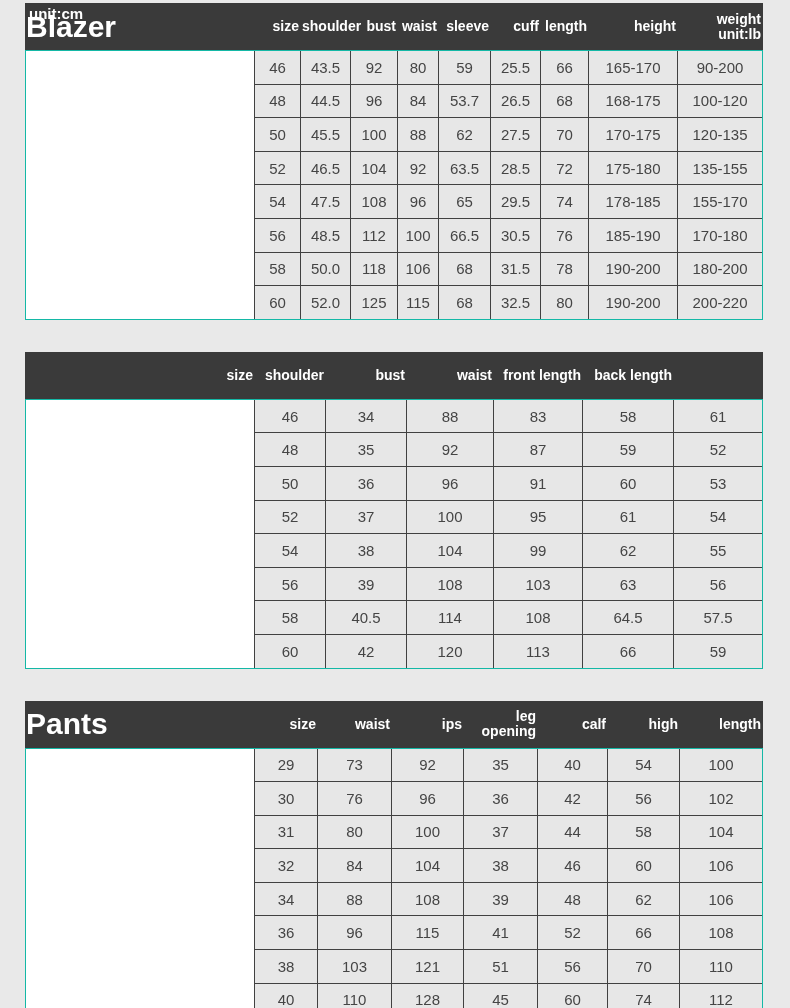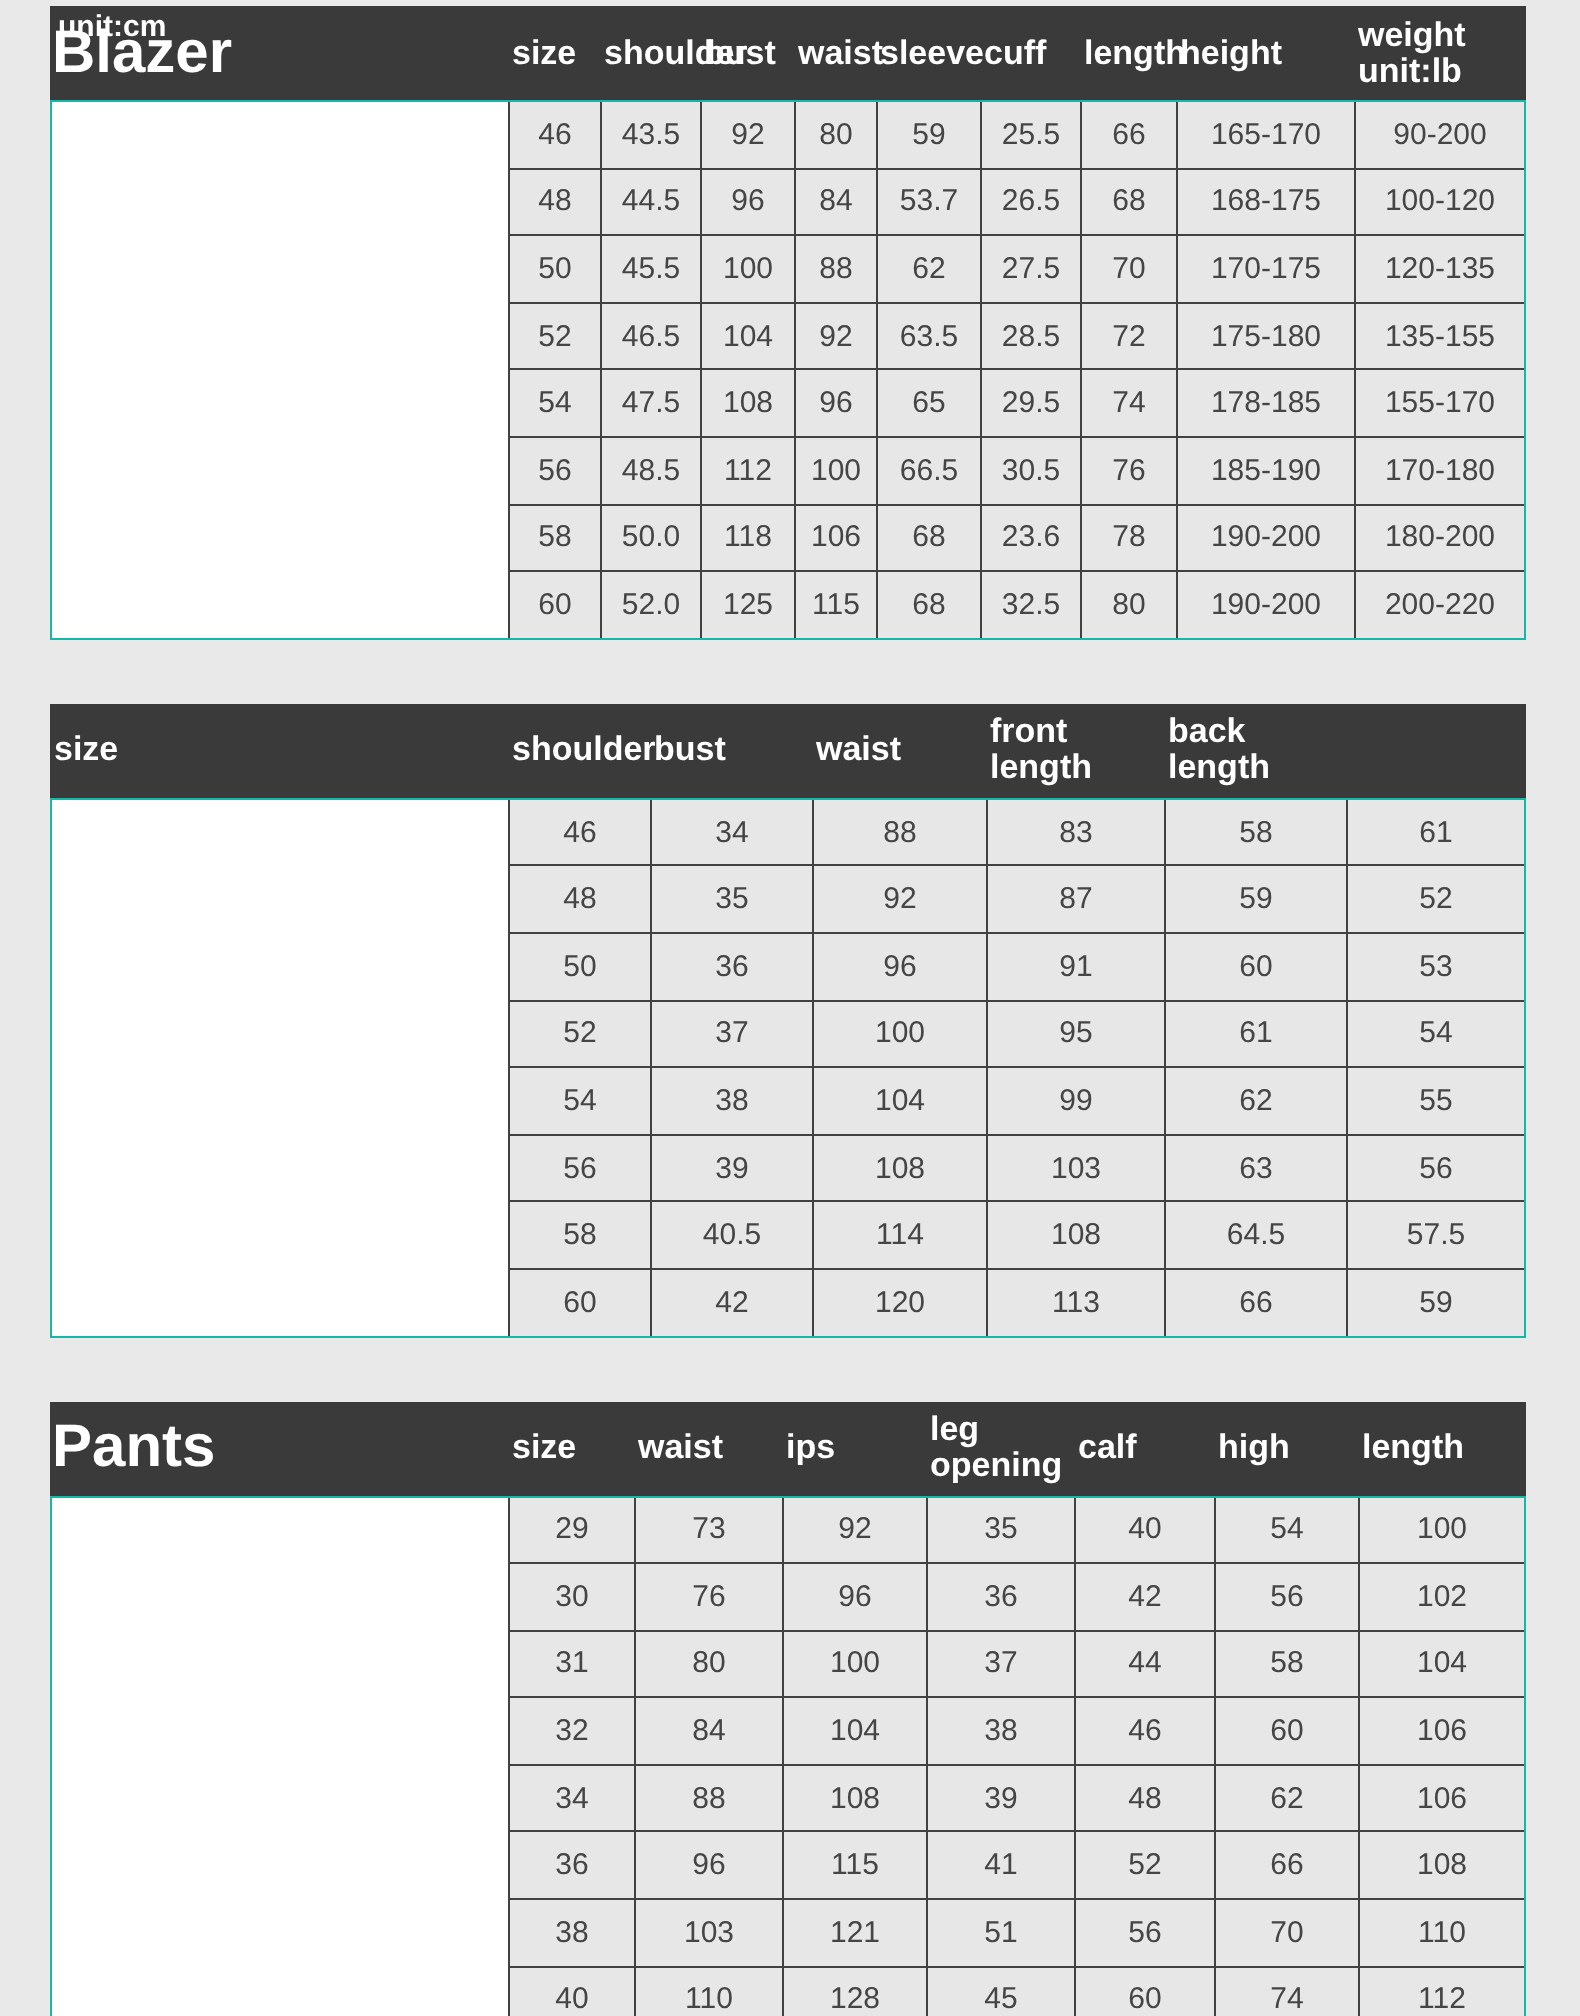--- a/index.html
+++ b/index.html
@@ -43,23 +43,23 @@
     justify-content: flex-start;
     height: 100%;
   }
   .table-title {
     color: #ffffff;
     font-size: 30px;
     font-weight: bold;
   }
   .col-head {
     color: #ffffff;
-    font-size: 17px;
+    font-size: 14px;
     font-weight: bold;
-    text-align: left;
+    text-align: right;
     line-height: 1.05;
     padding: 0 1px;
   }
   
   .tbody {
     display: grid;
     gap: 1px;
     background: #414141;
     border: 1px solid #14b8a6;
     grid-template-rows: repeat(8, 32.6px);
@@ -164,21 +164,21 @@
         <div class="cell">66.5</div>
         <div class="cell">30.5</div>
         <div class="cell">76</div>
         <div class="cell">185-190</div>
         <div class="cell">170-180</div>
         <div class="cell">58</div>
         <div class="cell">50.0</div>
         <div class="cell">118</div>
         <div class="cell">106</div>
         <div class="cell">68</div>
-        <div class="cell">23.6</div>
+        <div class="cell">31.5</div>
         <div class="cell">78</div>
         <div class="cell">190-200</div>
         <div class="cell">180-200</div>
         <div class="cell">60</div>
         <div class="cell">52.0</div>
         <div class="cell">125</div>
         <div class="cell">115</div>
         <div class="cell">68</div>
         <div class="cell">32.5</div>
         <div class="cell">80</div>

